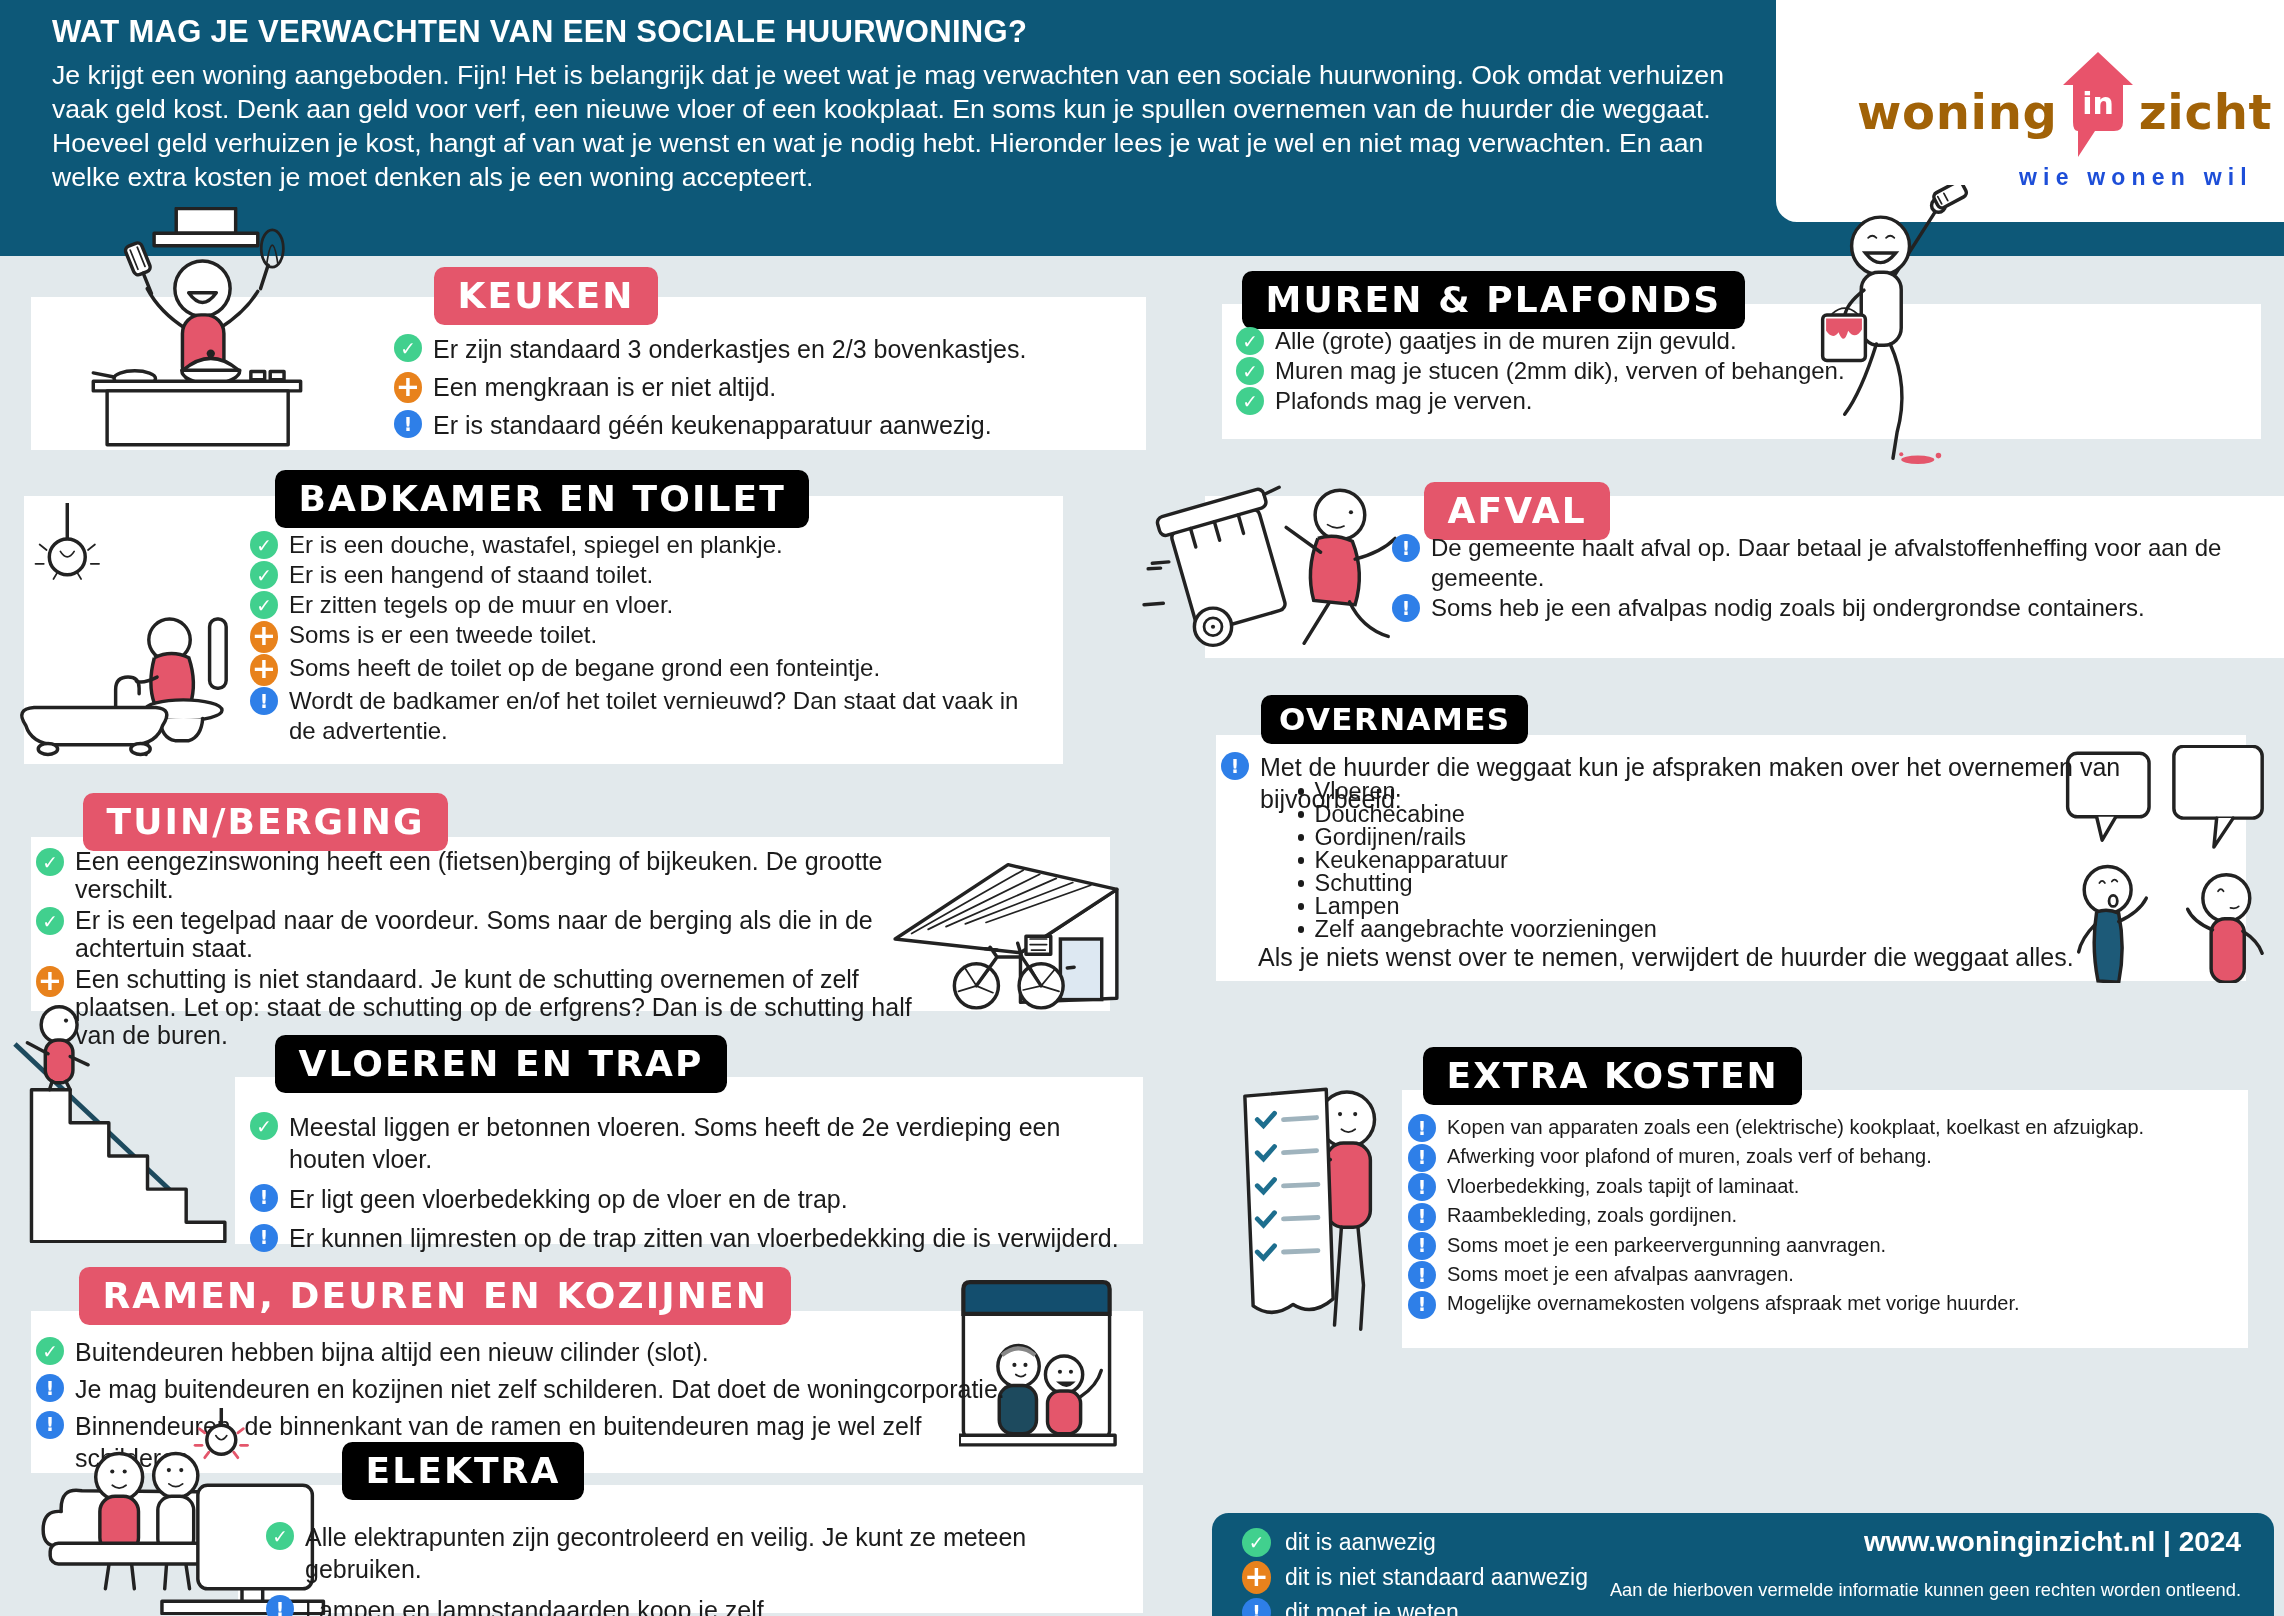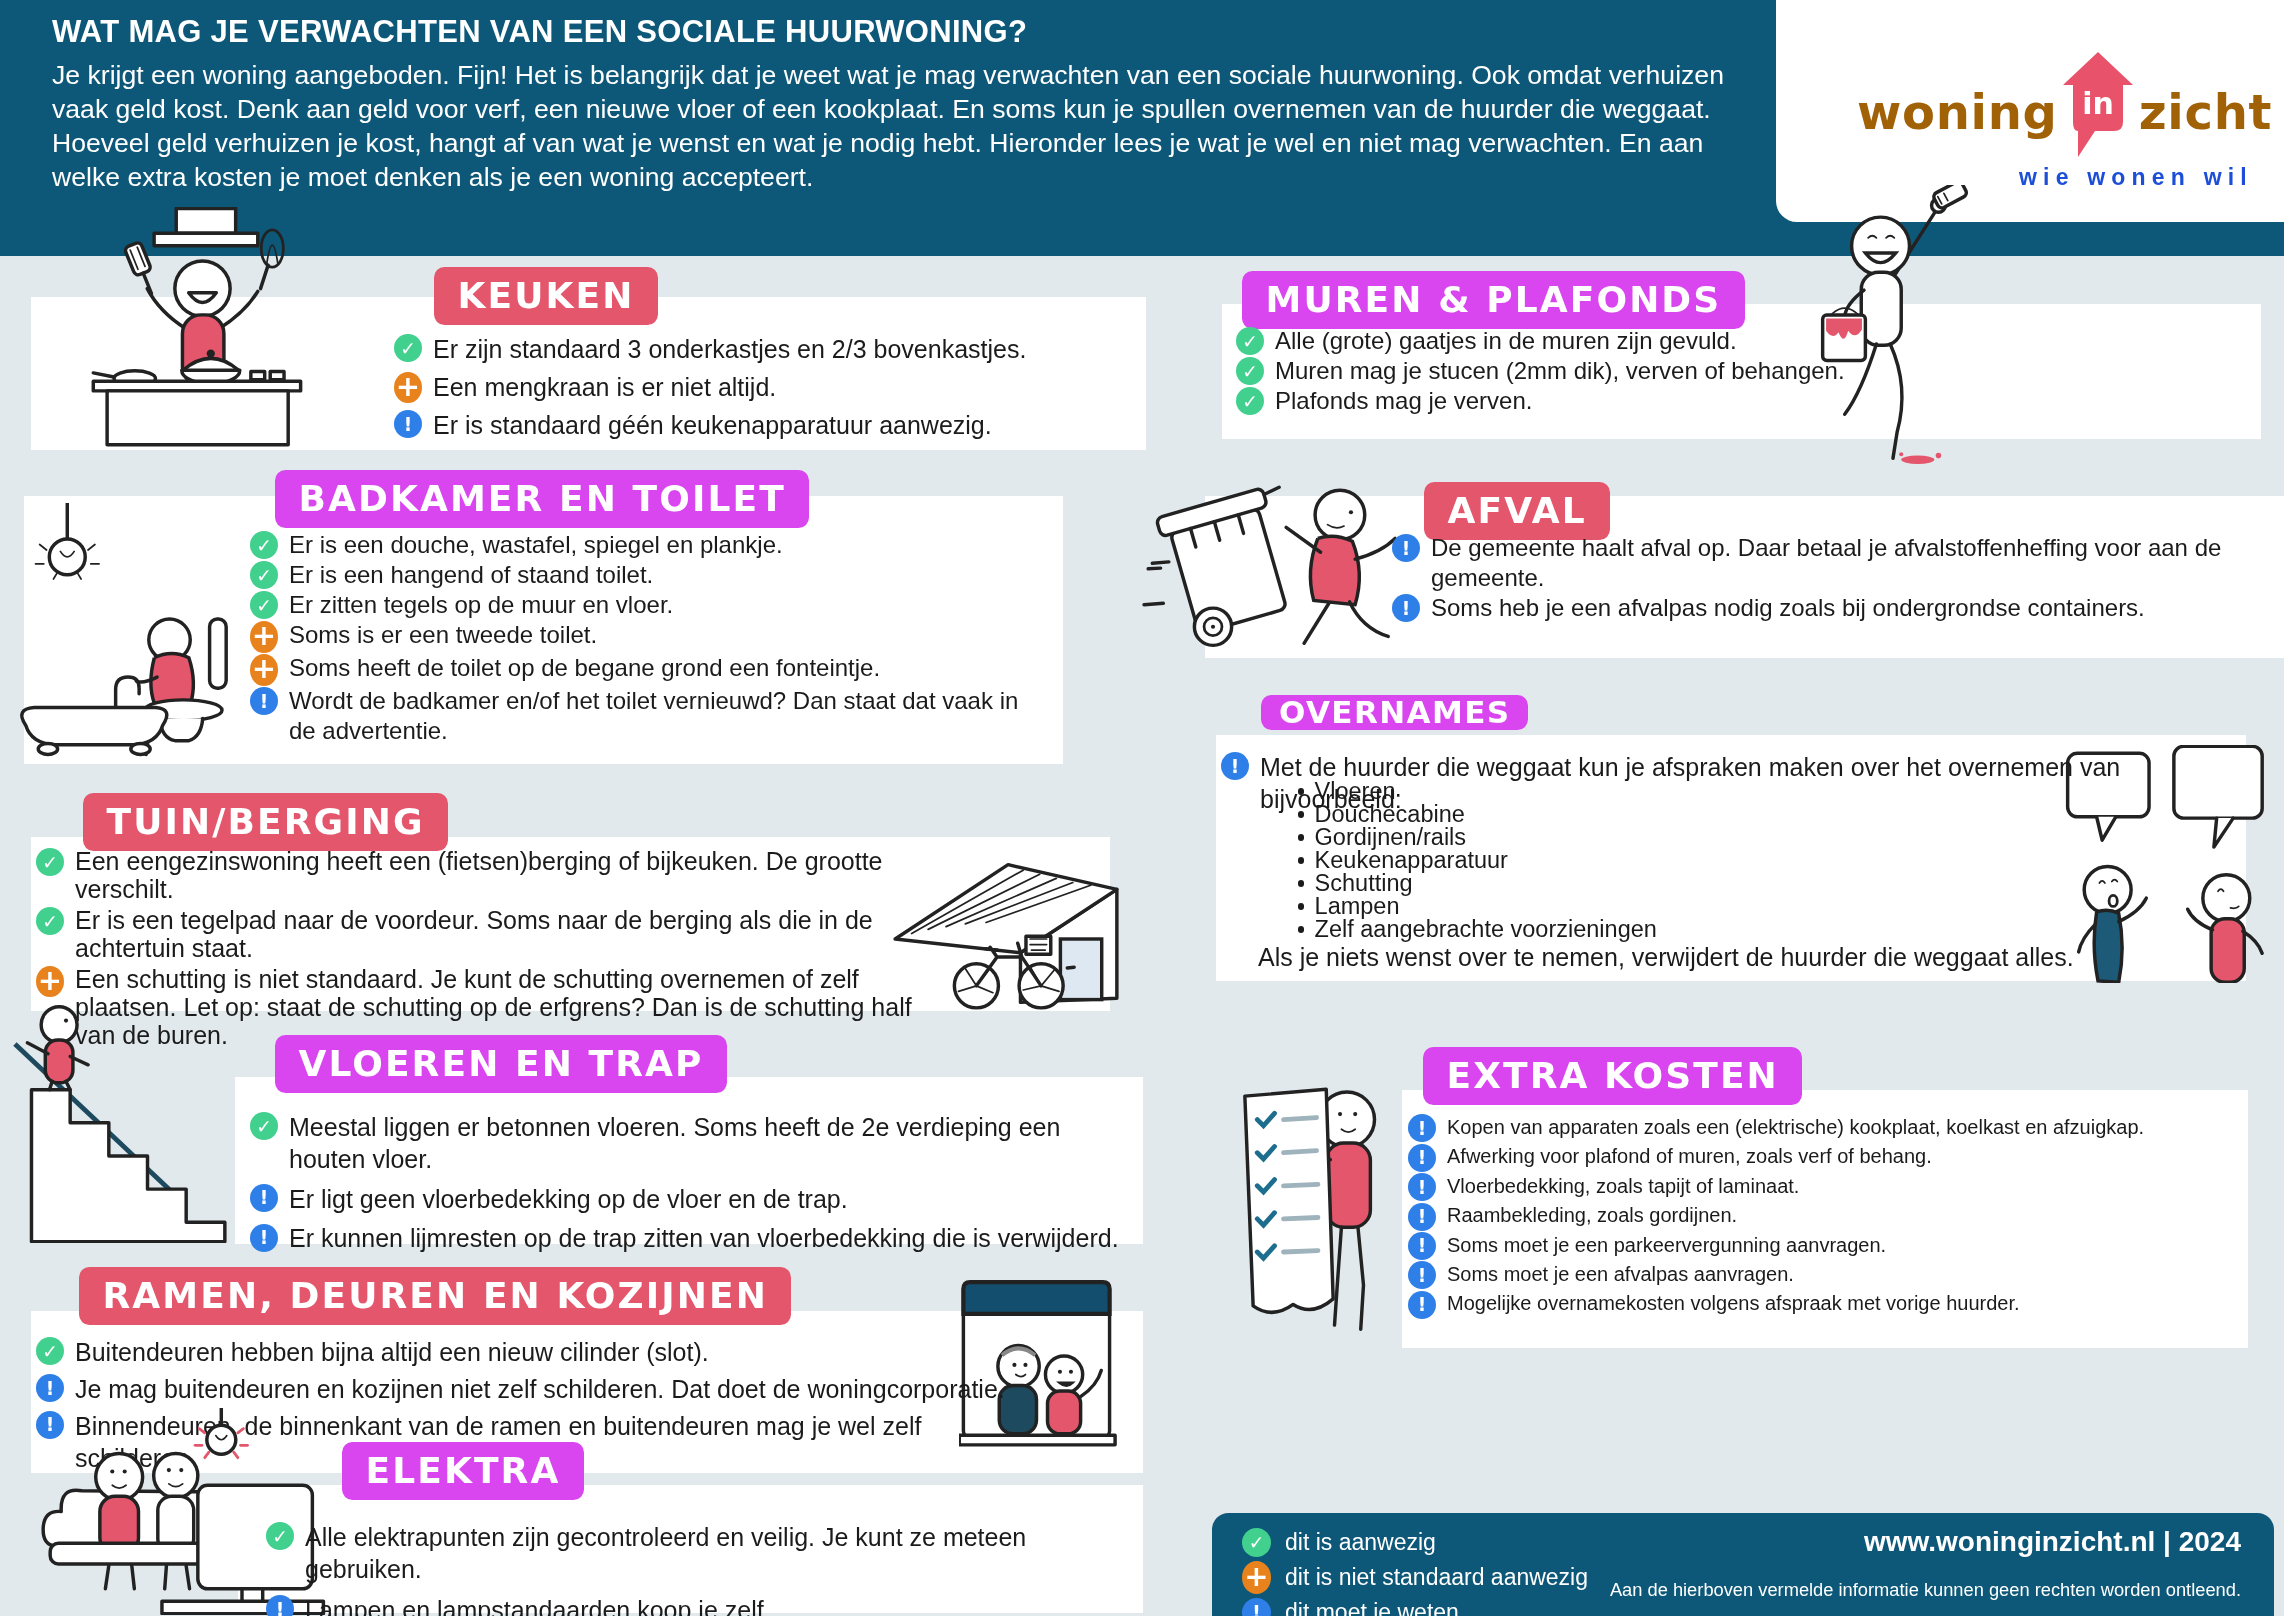--- a/index.html
+++ b/index.html
@@ -14,22 +14,22 @@
   .logo-row{position:absolute;left:81px;top:54px;display:flex;align-items:center;}
   .brand{font-size:48px;font-weight:700;color:#a16207;letter-spacing:0.7px;font-family:"DejaVu Sans",sans-serif;}
   .logo-house{margin:0 5.5px;position:relative;top:-4.1px;}
   .logo-tagline{position:absolute;left:243px;top:164px;color:#1d4ed8;font-size:23px;letter-spacing:6.2px;font-weight:600;}
   
   .box{position:absolute;background:#fff;}
   
   .tag{position:absolute;color:#fff;font-weight:700;letter-spacing:2.1px;padding:11px 23.5px;border-radius:10.4px;
        font-size:36px;line-height:1;white-space:nowrap;font-family:"DejaVu Sans",sans-serif;}
   .tag.red{background:#e4566b;}
-  .tag.teal{background:#d946ef;}
-  .tag.small{font-size:31px;padding:2px 18px;letter-spacing:1.4px;}
+  .tag.teal{background:#000000;}
+  .tag.small{font-size:31px;padding:9px 18px;letter-spacing:1.4px;}
   
   ul.items{position:absolute;list-style:none;margin:0;padding:0;}
   ul.items li{display:flex;align-items:flex-start;gap:11px;margin-bottom:5.5px;}
   .ic{flex:0 0 auto;width:28px;height:28px;border-radius:50%;color:#fff;display:flex;align-items:center;justify-content:center;
       font-weight:700;font-size:18.6px;margin-top:1.4px;font-family:"DejaVu Sans",sans-serif;}
   .ic-check{background:#41d08e;}
   .ic-plus{background:#e8821c;font-size:29px;font-weight:900;padding-bottom:3.5px;}
   .ic-info{background:#2e7fe8;}
   .itx{font-size:25px;line-height:32px;color:#1b1b1b;}
   #muren-items .itx,#badkamer-items .itx,#afval-items .itx{font-size:24px;line-height:30px;}

